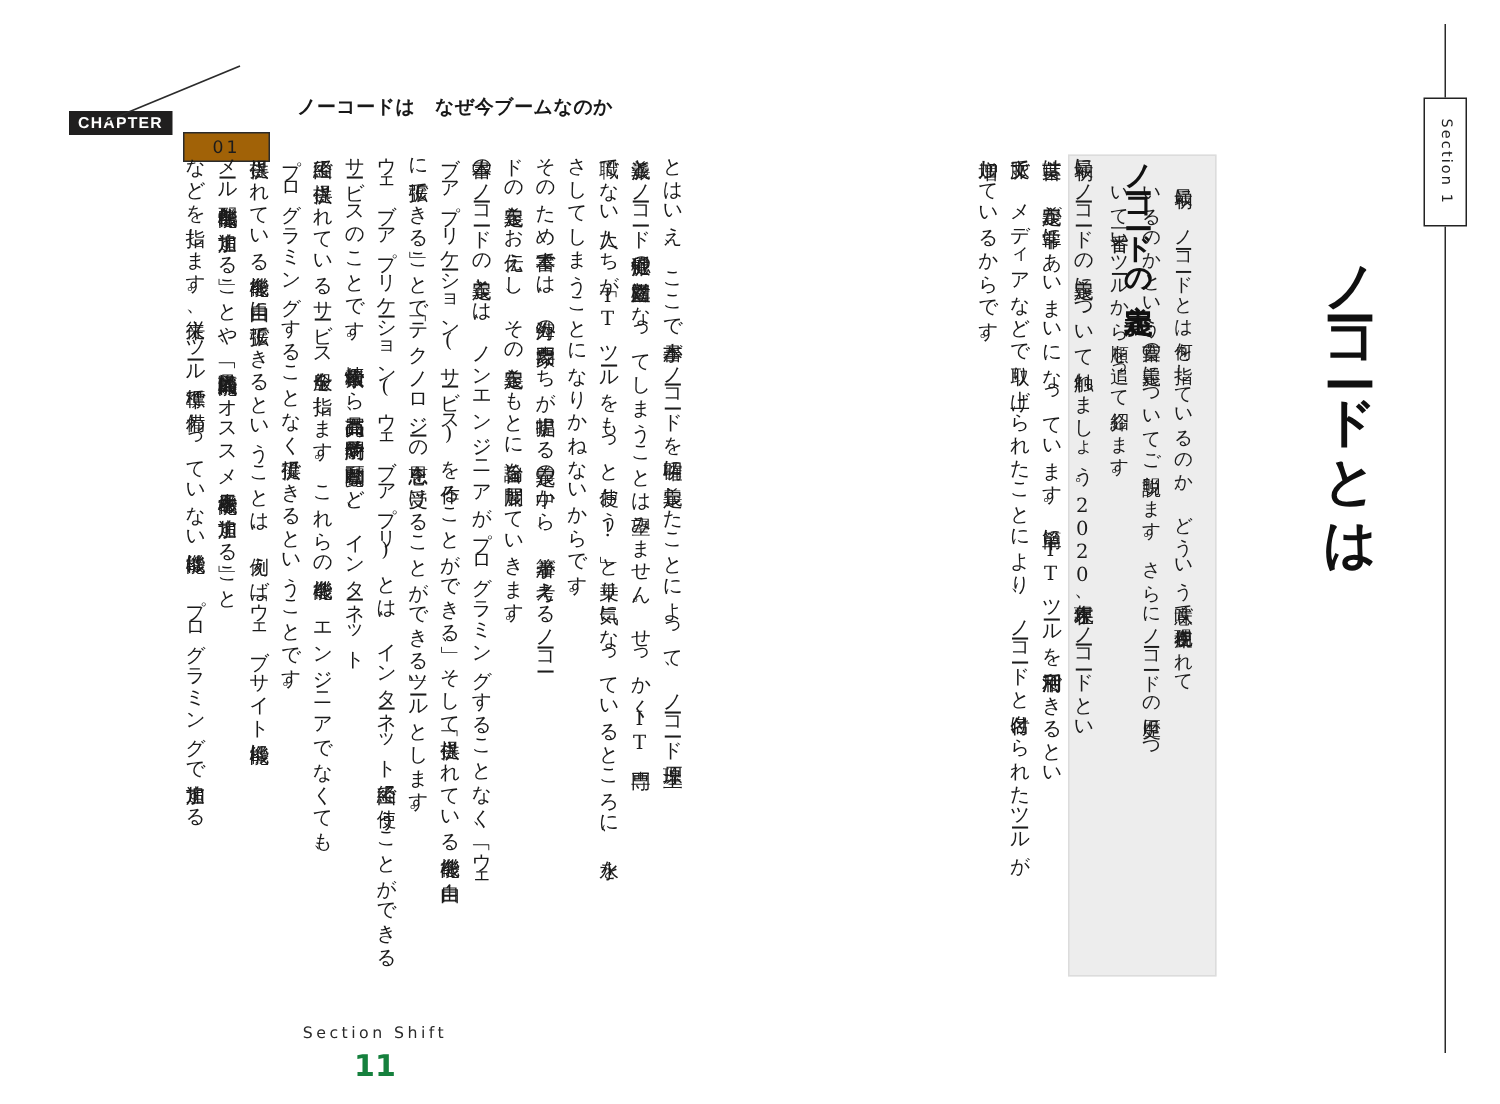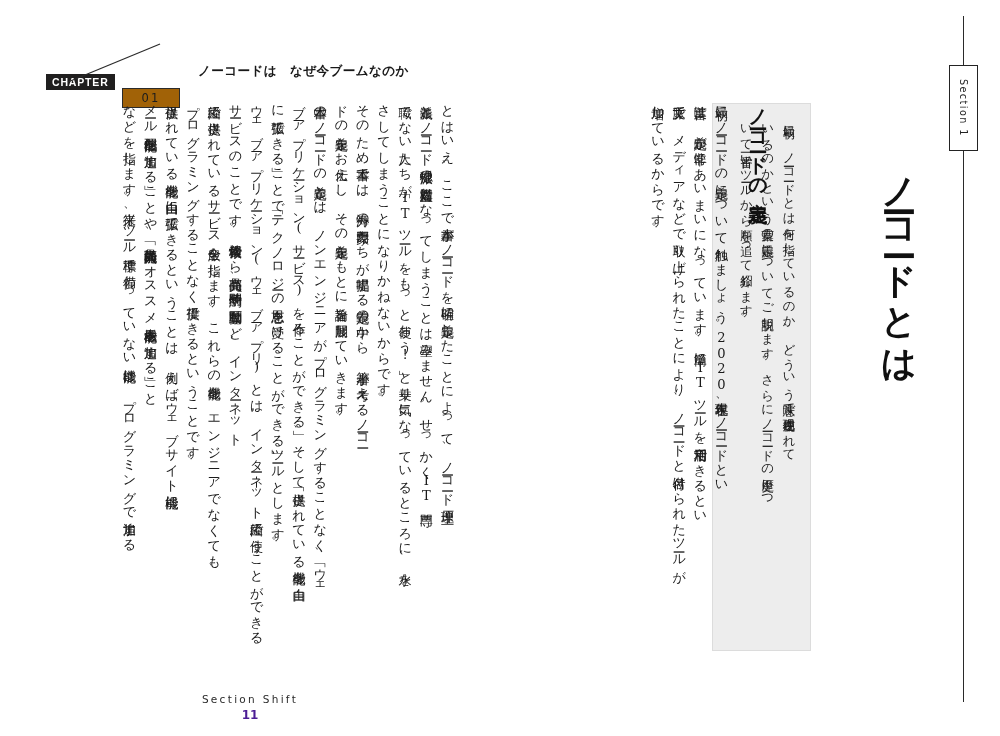--- a/index.html
+++ b/index.html
@@ -211,23 +211,23 @@
   .footer-left  { left: 150px; bottom: 14px; }
   .footer-brand {
     font-family: "DejaVu Sans", sans-serif;
     font-size: 10.5px;
     letter-spacing: 0.22em;
     color: #2a2a2a;
     margin-bottom: 3px;
   }
   .footer-page {
     font-family: "DejaVu Sans", sans-serif;
-    font-size: 12px;
-    font-weight: 700;
-    color: #4c1d95;
+    font-size: 20px;
+    font-weight: 700;
+    color: #15803d;
   }
 </style>
 </head>
 <body>
 
 <div class="spread">
 
   <div class="page-left">
 
     <div class="chapter-head">

